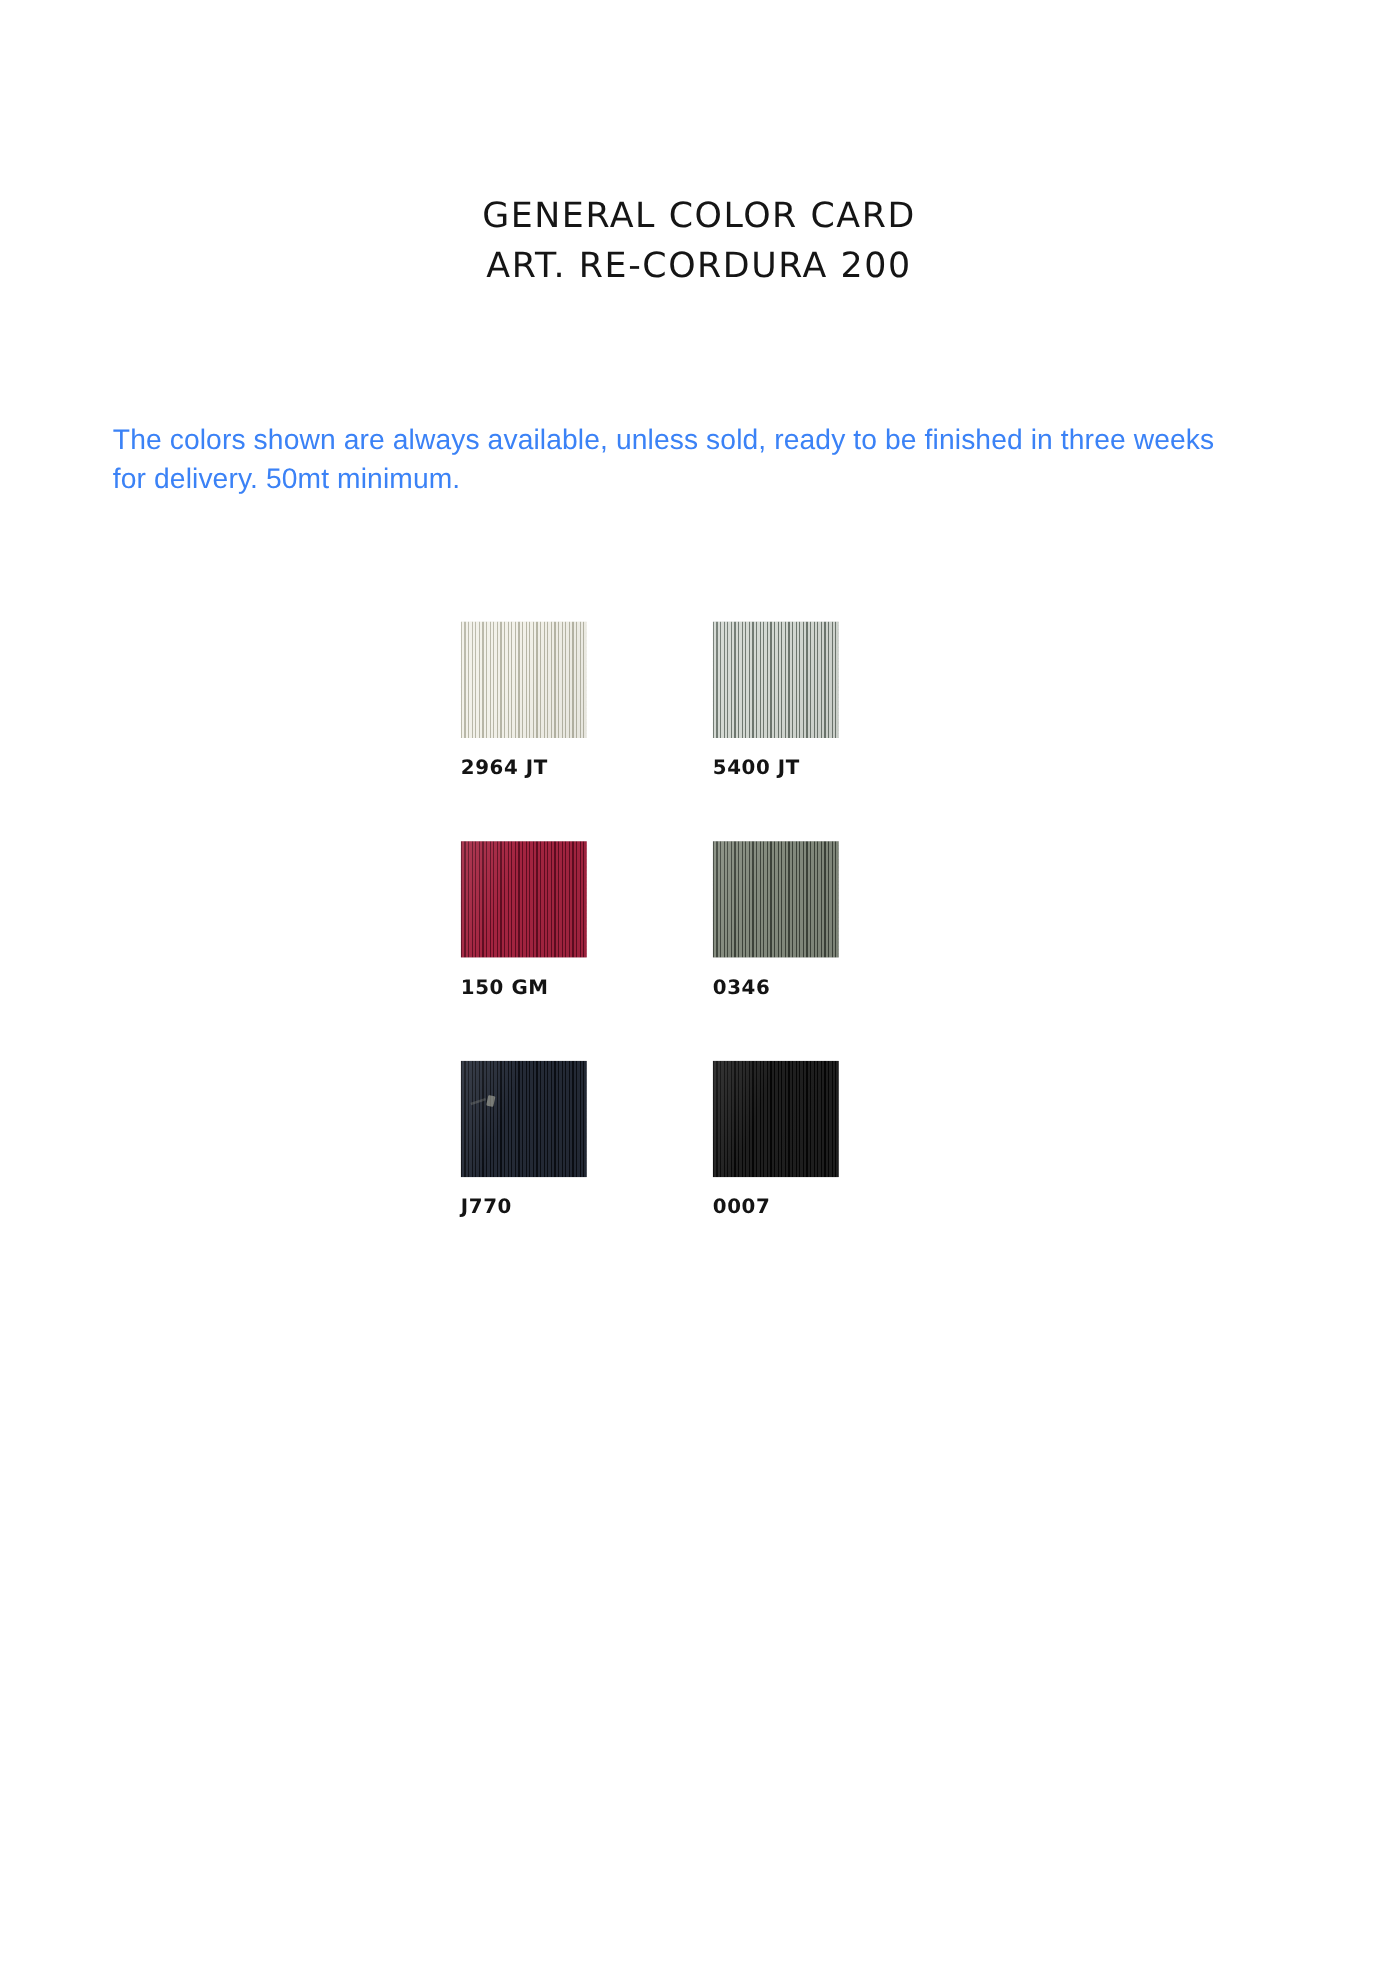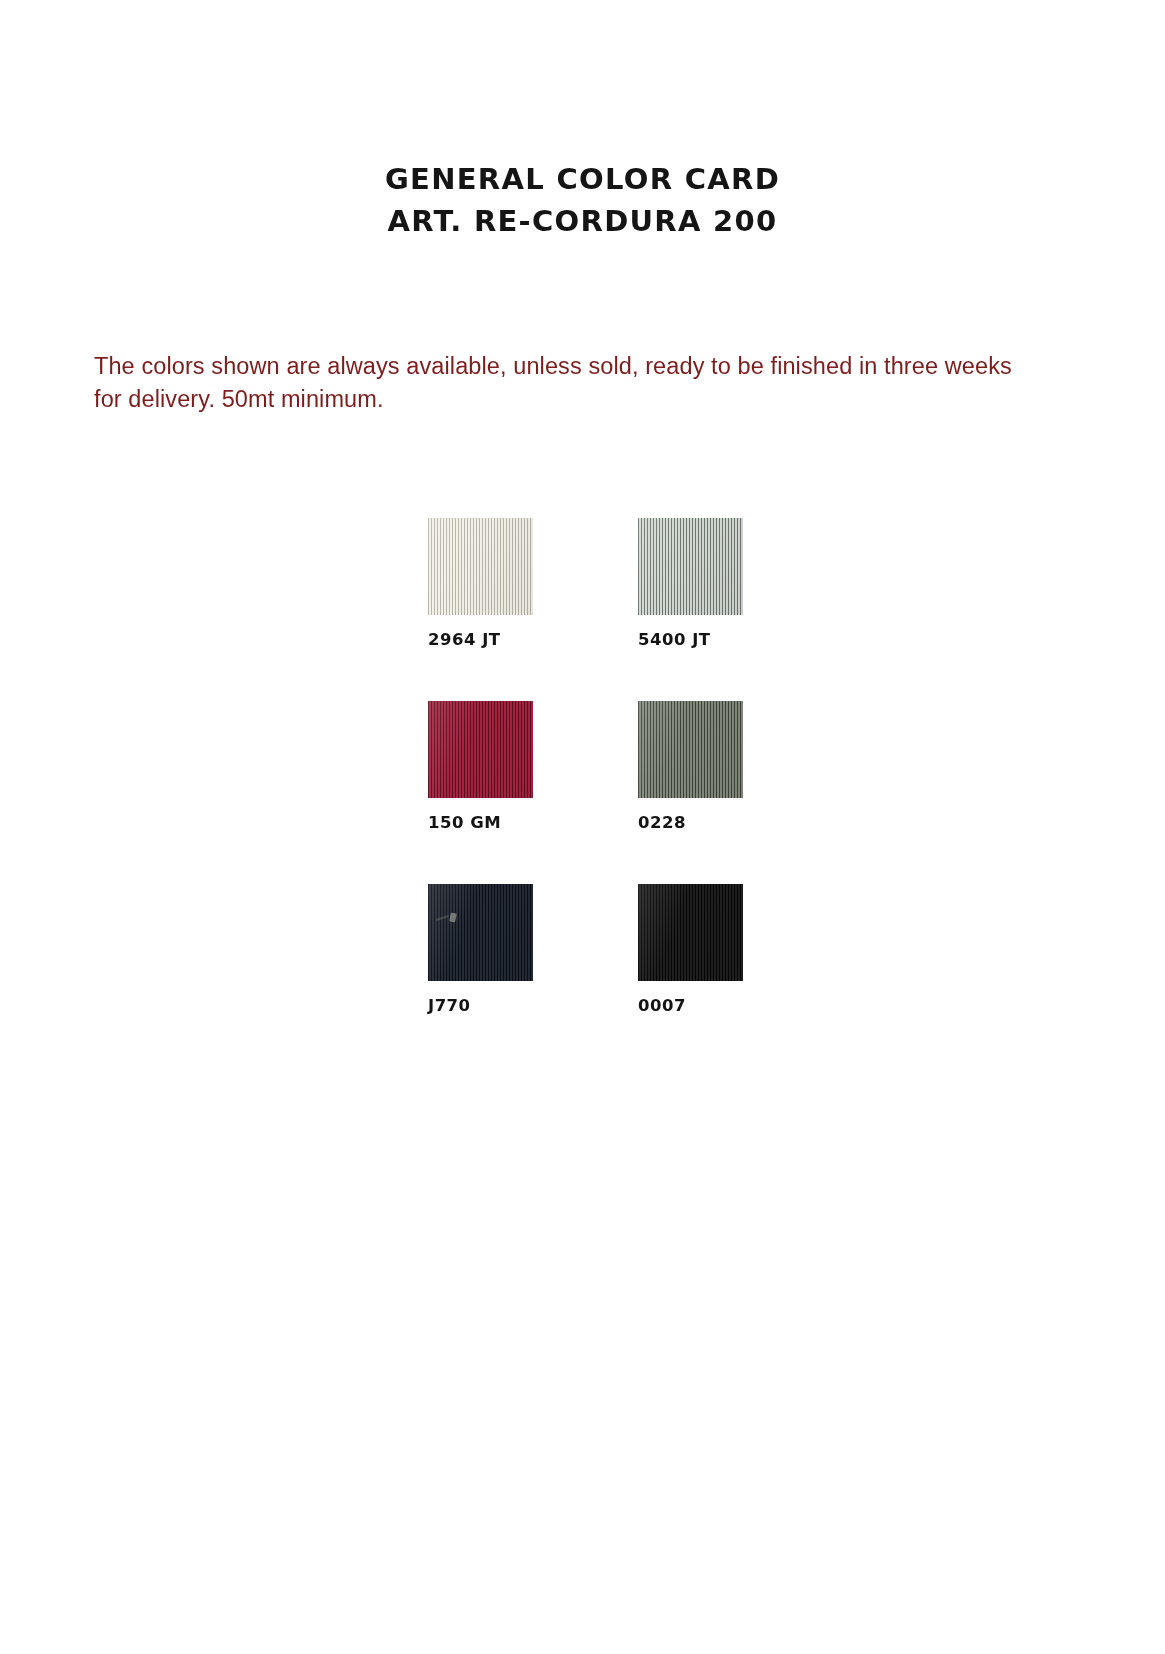--- a/index.html
+++ b/index.html
@@ -25,57 +25,56 @@
   
   .header {
     position: absolute;
     top: 158px;
     left: 0;
     width: 1165px;
     text-align: center;
   }
   .title-line {
     font-family: "DejaVu Sans", sans-serif;
-    font-weight: 700;
+    font-weight: 400;
     font-size: 29px;
     letter-spacing: 1.3px;
     color: #151515;
     line-height: 42px;
     white-space: nowrap;
   }
 
   
   .intro {
     position: absolute;
     top: 326px;
     left: 94px;
     width: 930px;
     font-family: "Liberation Sans", sans-serif;
     font-size: 23.5px;
     font-weight: 300;
     line-height: 33px;
-    color: #7f1d1d;
+    color: #3b82f6;
     letter-spacing: 0.1px;
   }
 
   
   .grid {
     position: absolute;
     top: 518px;
     left: 384px;
     width: 420px;
   }
   .grid-row {
     display: flex;
     height: 183px;
   }
   .cell {
     width: 234px;
     position: relative;
-    margin-left: 44px;
   }
   .swatch {
     width: 105px;
     height: 97px;
     position: relative;
     overflow: hidden;
   }
   .swatch .weave {
     position: absolute;
     inset: 0;
@@ -171,21 +170,21 @@
           <div class="weave" style="background: repeating-linear-gradient(90deg, rgb(94, 12, 32) 0px, rgb(94, 12, 32) 1px, rgb(163, 36, 64) 1px, rgb(163, 36, 64) 3px), repeating-linear-gradient(0deg, rgba(0, 0, 0, 0.22) 0px, rgba(0, 0, 0, 0.22) 1px, rgba(255, 255, 255, 0.16) 1px, rgba(255, 255, 255, 0.16) 3px), repeating-linear-gradient(45deg, rgba(255, 255, 255, 0.1) 0px, rgba(255, 255, 255, 0.1) 2px, rgba(0, 0, 0, 0.07) 2px, rgba(0, 0, 0, 0.07) 4px), rgb(138, 21, 48); background-blend-mode: normal, overlay, overlay, normal;"></div>
           <div class="sheen"></div>
         </div>
         <div class="swatch-label">150 GM</div>
       </div>
       <div class="cell">
         <div class="swatch">
           <div class="weave" style="background: repeating-linear-gradient(90deg, rgb(60, 66, 57) 0px, rgb(60, 66, 57) 1px, rgb(131, 138, 125) 1px, rgb(131, 138, 125) 3px), repeating-linear-gradient(0deg, rgba(0, 0, 0, 0.22) 0px, rgba(0, 0, 0, 0.22) 1px, rgba(255, 255, 255, 0.16) 1px, rgba(255, 255, 255, 0.16) 3px), repeating-linear-gradient(45deg, rgba(255, 255, 255, 0.1) 0px, rgba(255, 255, 255, 0.1) 2px, rgba(0, 0, 0, 0.07) 2px, rgba(0, 0, 0, 0.07) 4px), rgb(95, 102, 91); background-blend-mode: normal, overlay, overlay, normal;"></div>
           <div class="sheen"></div>
         </div>
-        <div class="swatch-label">0228</div>
+        <div class="swatch-label">0346</div>
       </div>
     </div>
 
     <div class="grid-row">
       <div class="cell">
         <div class="swatch">
           <div class="weave" style="background: repeating-linear-gradient(90deg, rgb(10, 13, 19) 0px, rgb(10, 13, 19) 1px, rgb(36, 42, 54) 1px, rgb(36, 42, 54) 3px), repeating-linear-gradient(0deg, rgba(0, 0, 0, 0.22) 0px, rgba(0, 0, 0, 0.22) 1px, rgba(255, 255, 255, 0.16) 1px, rgba(255, 255, 255, 0.16) 3px), repeating-linear-gradient(45deg, rgba(255, 255, 255, 0.1) 0px, rgba(255, 255, 255, 0.1) 2px, rgba(0, 0, 0, 0.07) 2px, rgba(0, 0, 0, 0.07) 4px), rgb(20, 24, 33); background-blend-mode: normal, overlay, overlay, normal;"></div>
           <div class="speck"></div>
           <div class="speck2"></div>
           <div class="sheen"></div>

